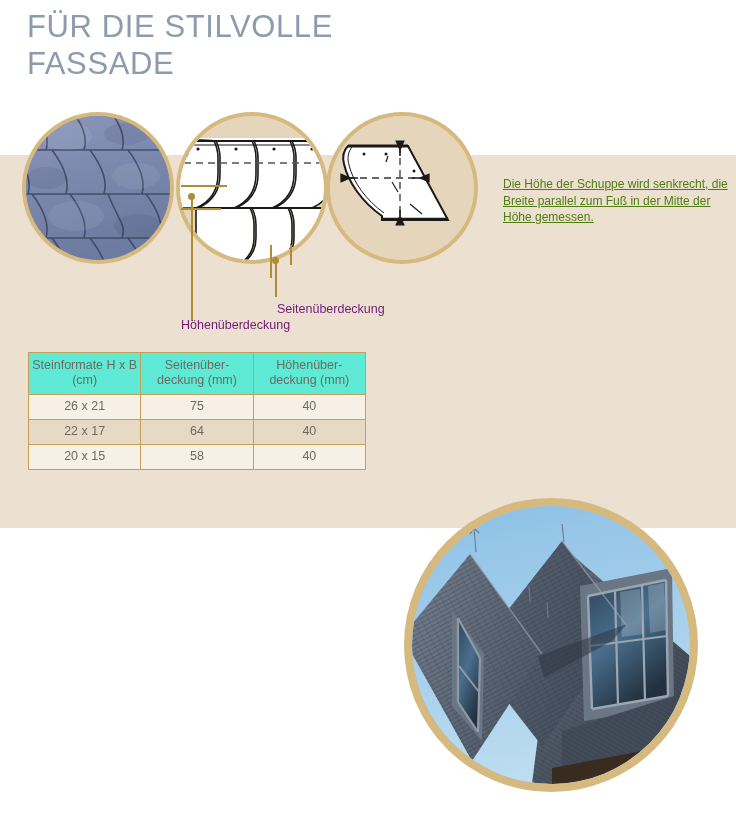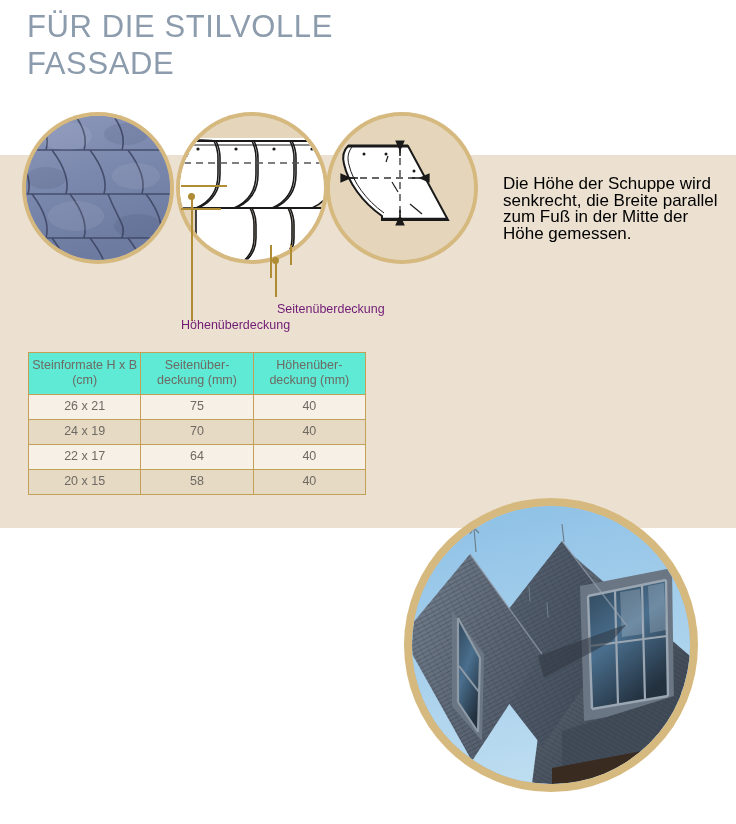--- a/index.html
+++ b/index.html
@@ -71,23 +71,24 @@
     font-size: 12.5px;
     color: #701a75;
     white-space: nowrap;
   }
 
   
   .side-text {
     position: absolute;
     left: 503px; top: 176px;
     width: 228px;
-    font-size: 17px;
+    font-size: 12px;
     line-height: 16.5px;
-    color: #000000;
+    color: #4d7c0f;
+    text-decoration: underline;
   }
 
   
   .tbl-wrap { position: absolute; left: 28px; top: 352px; width: 338px; }
   table.specs {
     border-collapse: collapse;
     width: 338px;
     table-layout: fixed;
   }
   table.specs th, table.specs td {
@@ -300,25 +301,20 @@
 deckung (mm)</th>
         </tr>
       </thead>
       <tbody>
         <tr>
           <td>26 x 21</td>
           <td>75</td>
           <td>40</td>
         </tr>
         <tr>
-          <td>24 x 19</td>
-          <td>70</td>
-          <td>40</td>
-        </tr>
-        <tr>
           <td>22 x 17</td>
           <td>64</td>
           <td>40</td>
         </tr>
         <tr>
           <td>20 x 15</td>
           <td>58</td>
           <td>40</td>
         </tr>
       </tbody>

